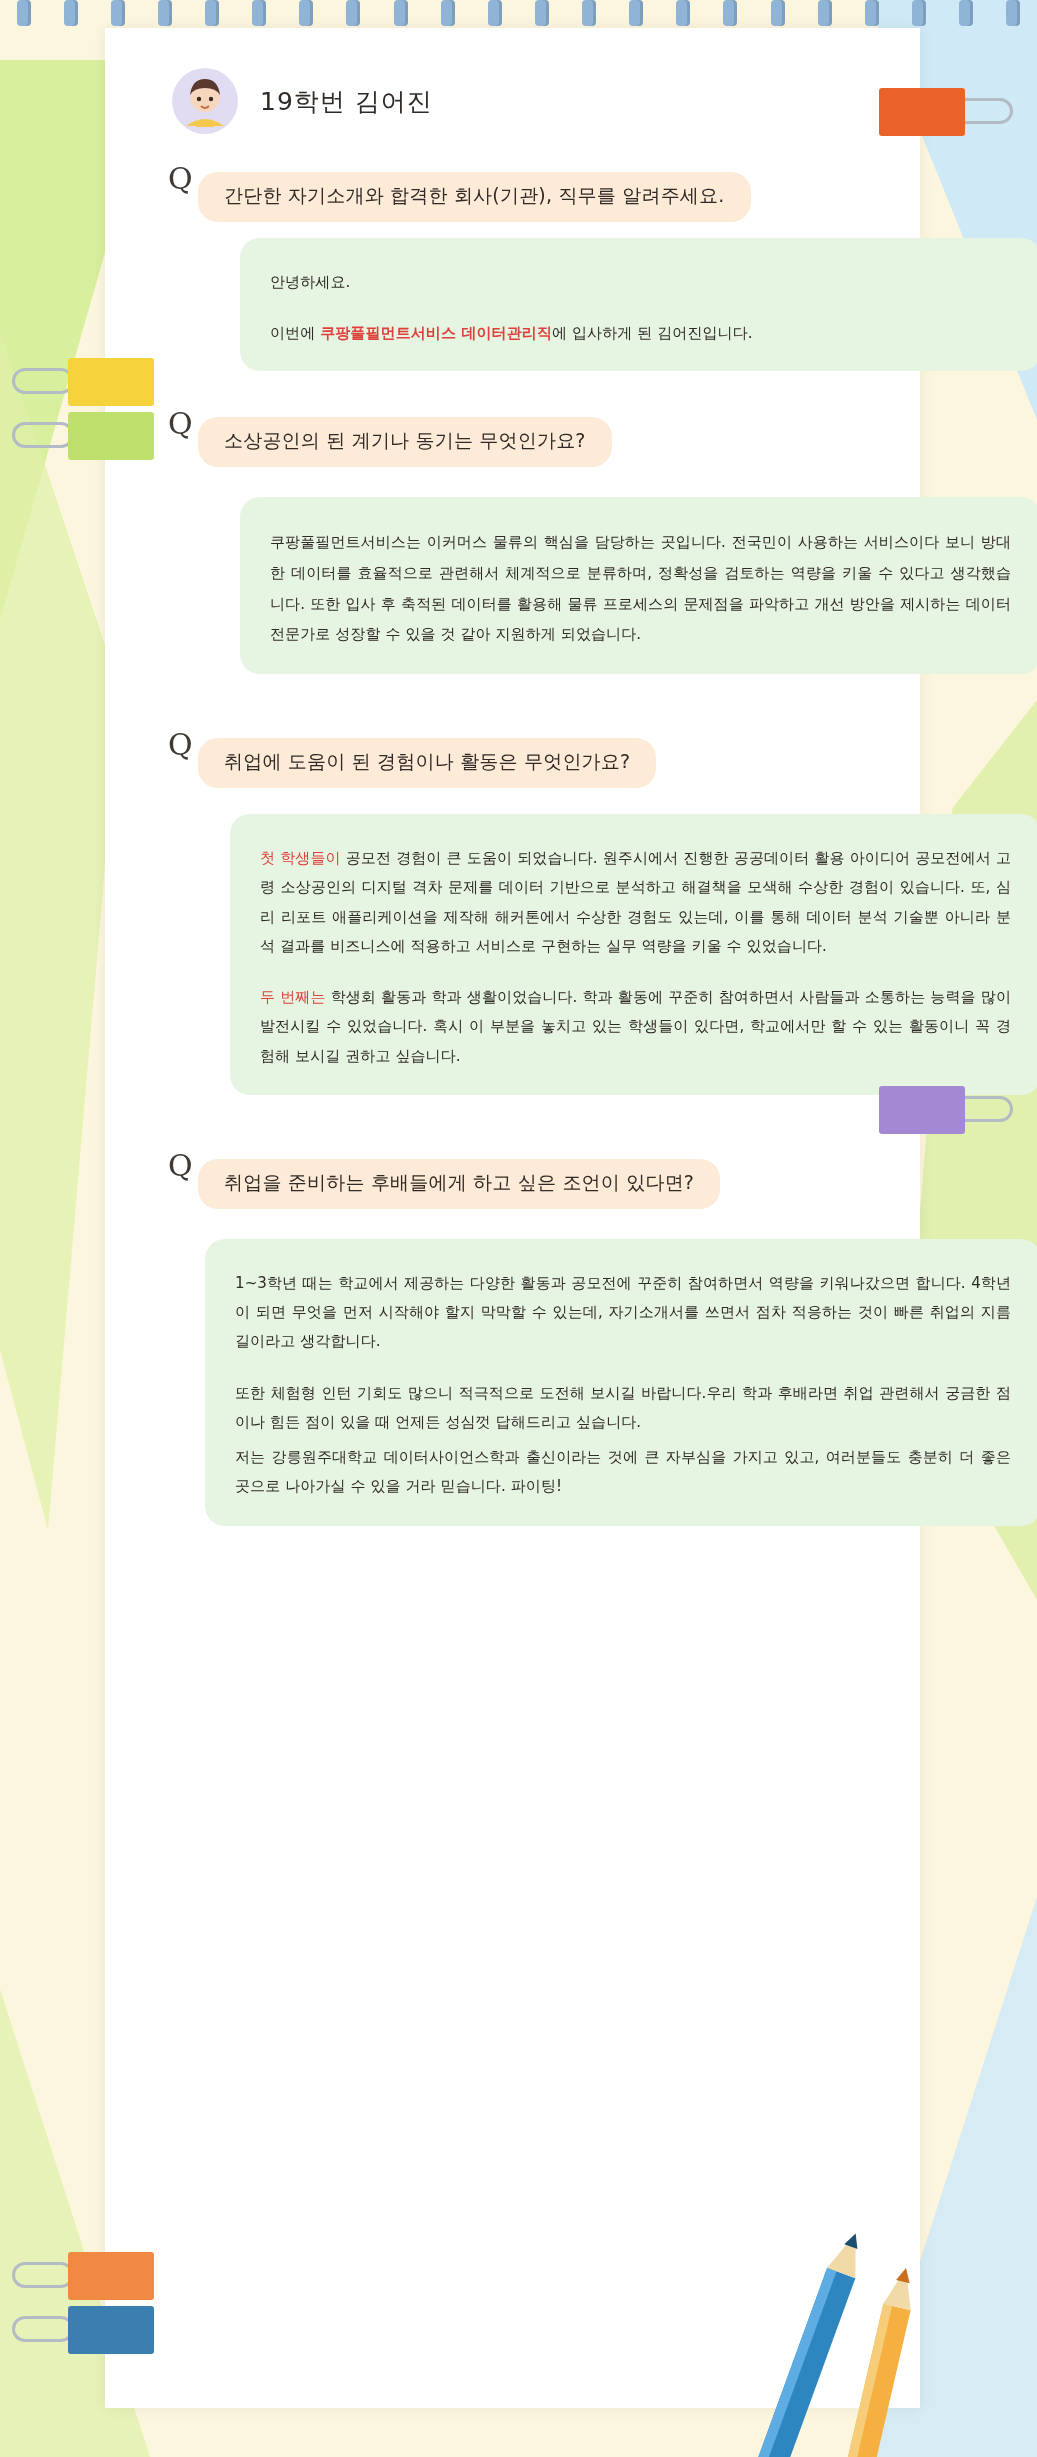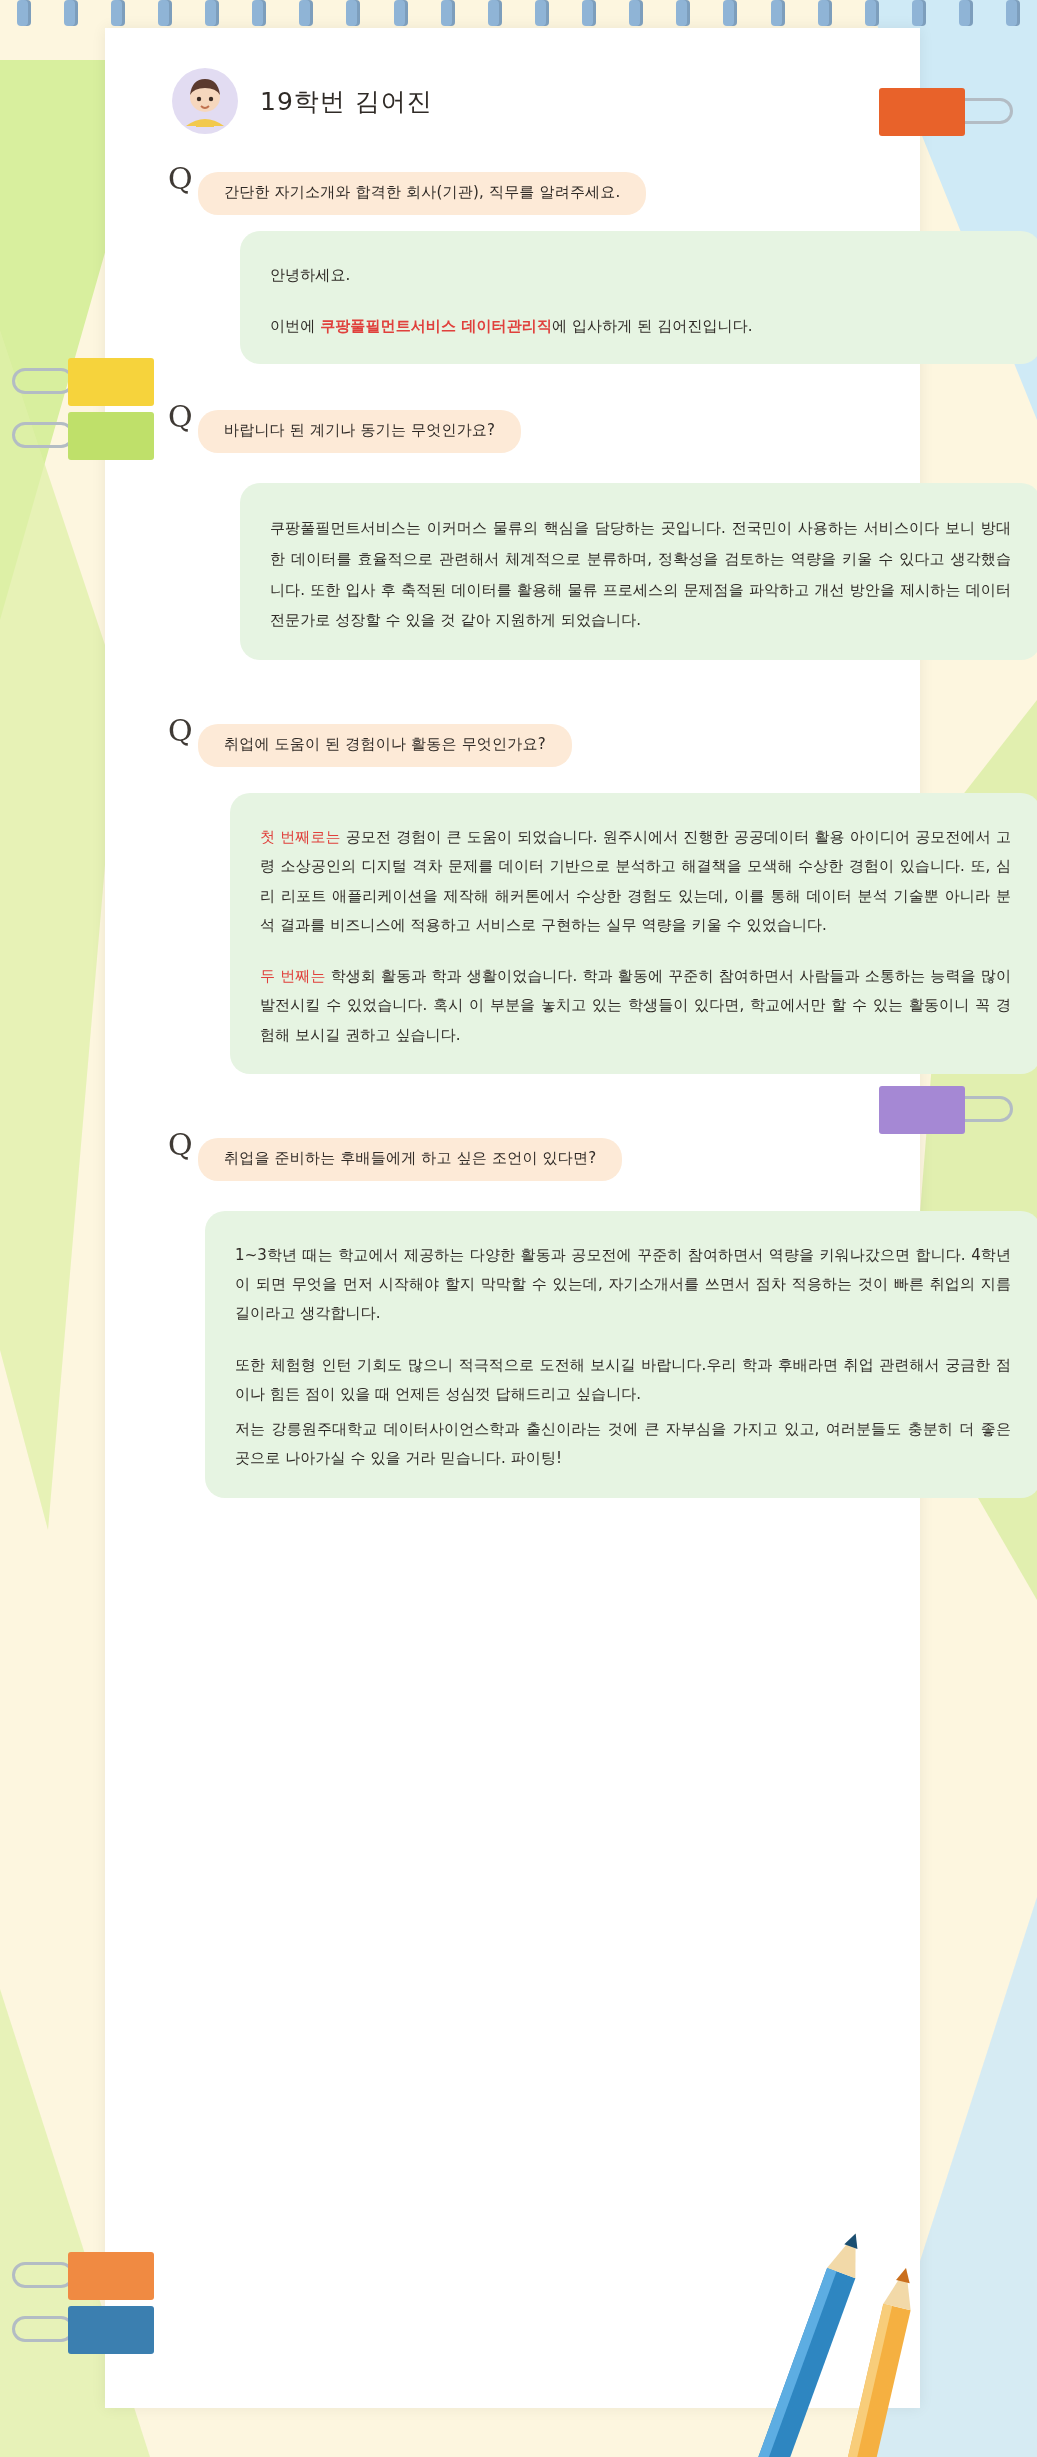--- a/index.html
+++ b/index.html
@@ -174,21 +174,21 @@
     color: #3f3a35;
     line-height: 1;
     padding-top: 6px;
     width: 26px;
     flex: 0 0 26px;
   }
   .q-bubble {
     background: #fdead7;
     border-radius: 20px;
     padding: 11px 26px 13px;
-    font-size: 15px;
+    font-size: 19px;
     color: #2f2a26;
     letter-spacing: .2px;
     margin-top: 14px;
     font-family: "DejaVu Sans", sans-serif;
   }
 
   .a-bubble {
     background: #e6f4e2;
     border-radius: 20px;
     margin: 16px 0 0 90px;
@@ -314,36 +314,36 @@
       <p>안녕하세요.</p>
       <p style="">이번에 <span class="hl-red">쿠팡풀필먼트서비스 데이터관리직</span>에 입사하게 된 김어진입니다.</p>
     </div>
   </div>
 
   <div class="spacer-sm"></div>
 
   <div class="qa">
     <div class="q-row">
       <div class="q-mark">Q</div>
-      <div class="q-bubble">바랍니다 된 계기나 동기는 무엇인가요?</div>
+      <div class="q-bubble">소상공인의 된 계기나 동기는 무엇인가요?</div>
     </div>
     <div class="a-bubble loose" style="margin-top:30px;">
       <p>쿠팡풀필먼트서비스는 이커머스 물류의 핵심을 담당하는 곳입니다. 전국민이 사용하는 서비스이다 보니 방대한 데이터를 효율적으로 관련해서 체계적으로 분류하며, 정확성을 검토하는 역량을 키울 수 있다고 생각했습니다. 또한 입사 후 축적된 데이터를 활용해 물류 프로세스의 문제점을 파악하고 개선 방안을 제시하는 데이터 전문가로 성장할 수 있을 것 같아 지원하게 되었습니다.</p>
     </div>
   </div>
 
   <div class="spacer-md"></div>
 
   <div class="qa">
     <div class="q-row">
       <div class="q-mark">Q</div>
       <div class="q-bubble">취업에 도움이 된 경험이나 활동은 무엇인가요?</div>
     </div>
     <div class="a-bubble tight" style="margin-left:80px;margin-top:26px;">
-      <p><span class="lead">첫 번째로는</span><span> 공모전 경험이 큰 도움이 되었습니다. 원주시에서 진행한 공공데이터 활용 아이디어 공모전에서 고령 소상공인의 디지털 격차 문제를 데이터 기반으로 분석하고 해결책을 모색해 수상한 경험이 있습니다. 또, 심리 리포트 애플리케이션을 제작해 해커톤에서 수상한 경험도 있는데, 이를 통해 데이터 분석 기술뿐 아니라 분석 결과를 비즈니스에 적용하고 서비스로 구현하는 실무 역량을 키울 수 있었습니다.</span></p>
+      <p><span class="lead">첫 학생들이</span><span> 공모전 경험이 큰 도움이 되었습니다. 원주시에서 진행한 공공데이터 활용 아이디어 공모전에서 고령 소상공인의 디지털 격차 문제를 데이터 기반으로 분석하고 해결책을 모색해 수상한 경험이 있습니다. 또, 심리 리포트 애플리케이션을 제작해 해커톤에서 수상한 경험도 있는데, 이를 통해 데이터 분석 기술뿐 아니라 분석 결과를 비즈니스에 적용하고 서비스로 구현하는 실무 역량을 키울 수 있었습니다.</span></p>
       <p><span class="lead">두 번째는</span><span> 학생회 활동과 학과 생활이었습니다. 학과 활동에 꾸준히 참여하면서 사람들과 소통하는 능력을 많이 발전시킬 수 있었습니다. 혹시 이 부분을 놓치고 있는 학생들이 있다면, 학교에서만 할 수 있는 활동이니 꼭 경험해 보시길 권하고 싶습니다.</span></p>
     </div>
   </div>
 
   <div class="spacer-md"></div>
 
   <div class="qa">
     <div class="q-row">
       <div class="q-mark">Q</div>
       <div class="q-bubble">취업을 준비하는 후배들에게 하고 싶은 조언이 있다면?</div>

